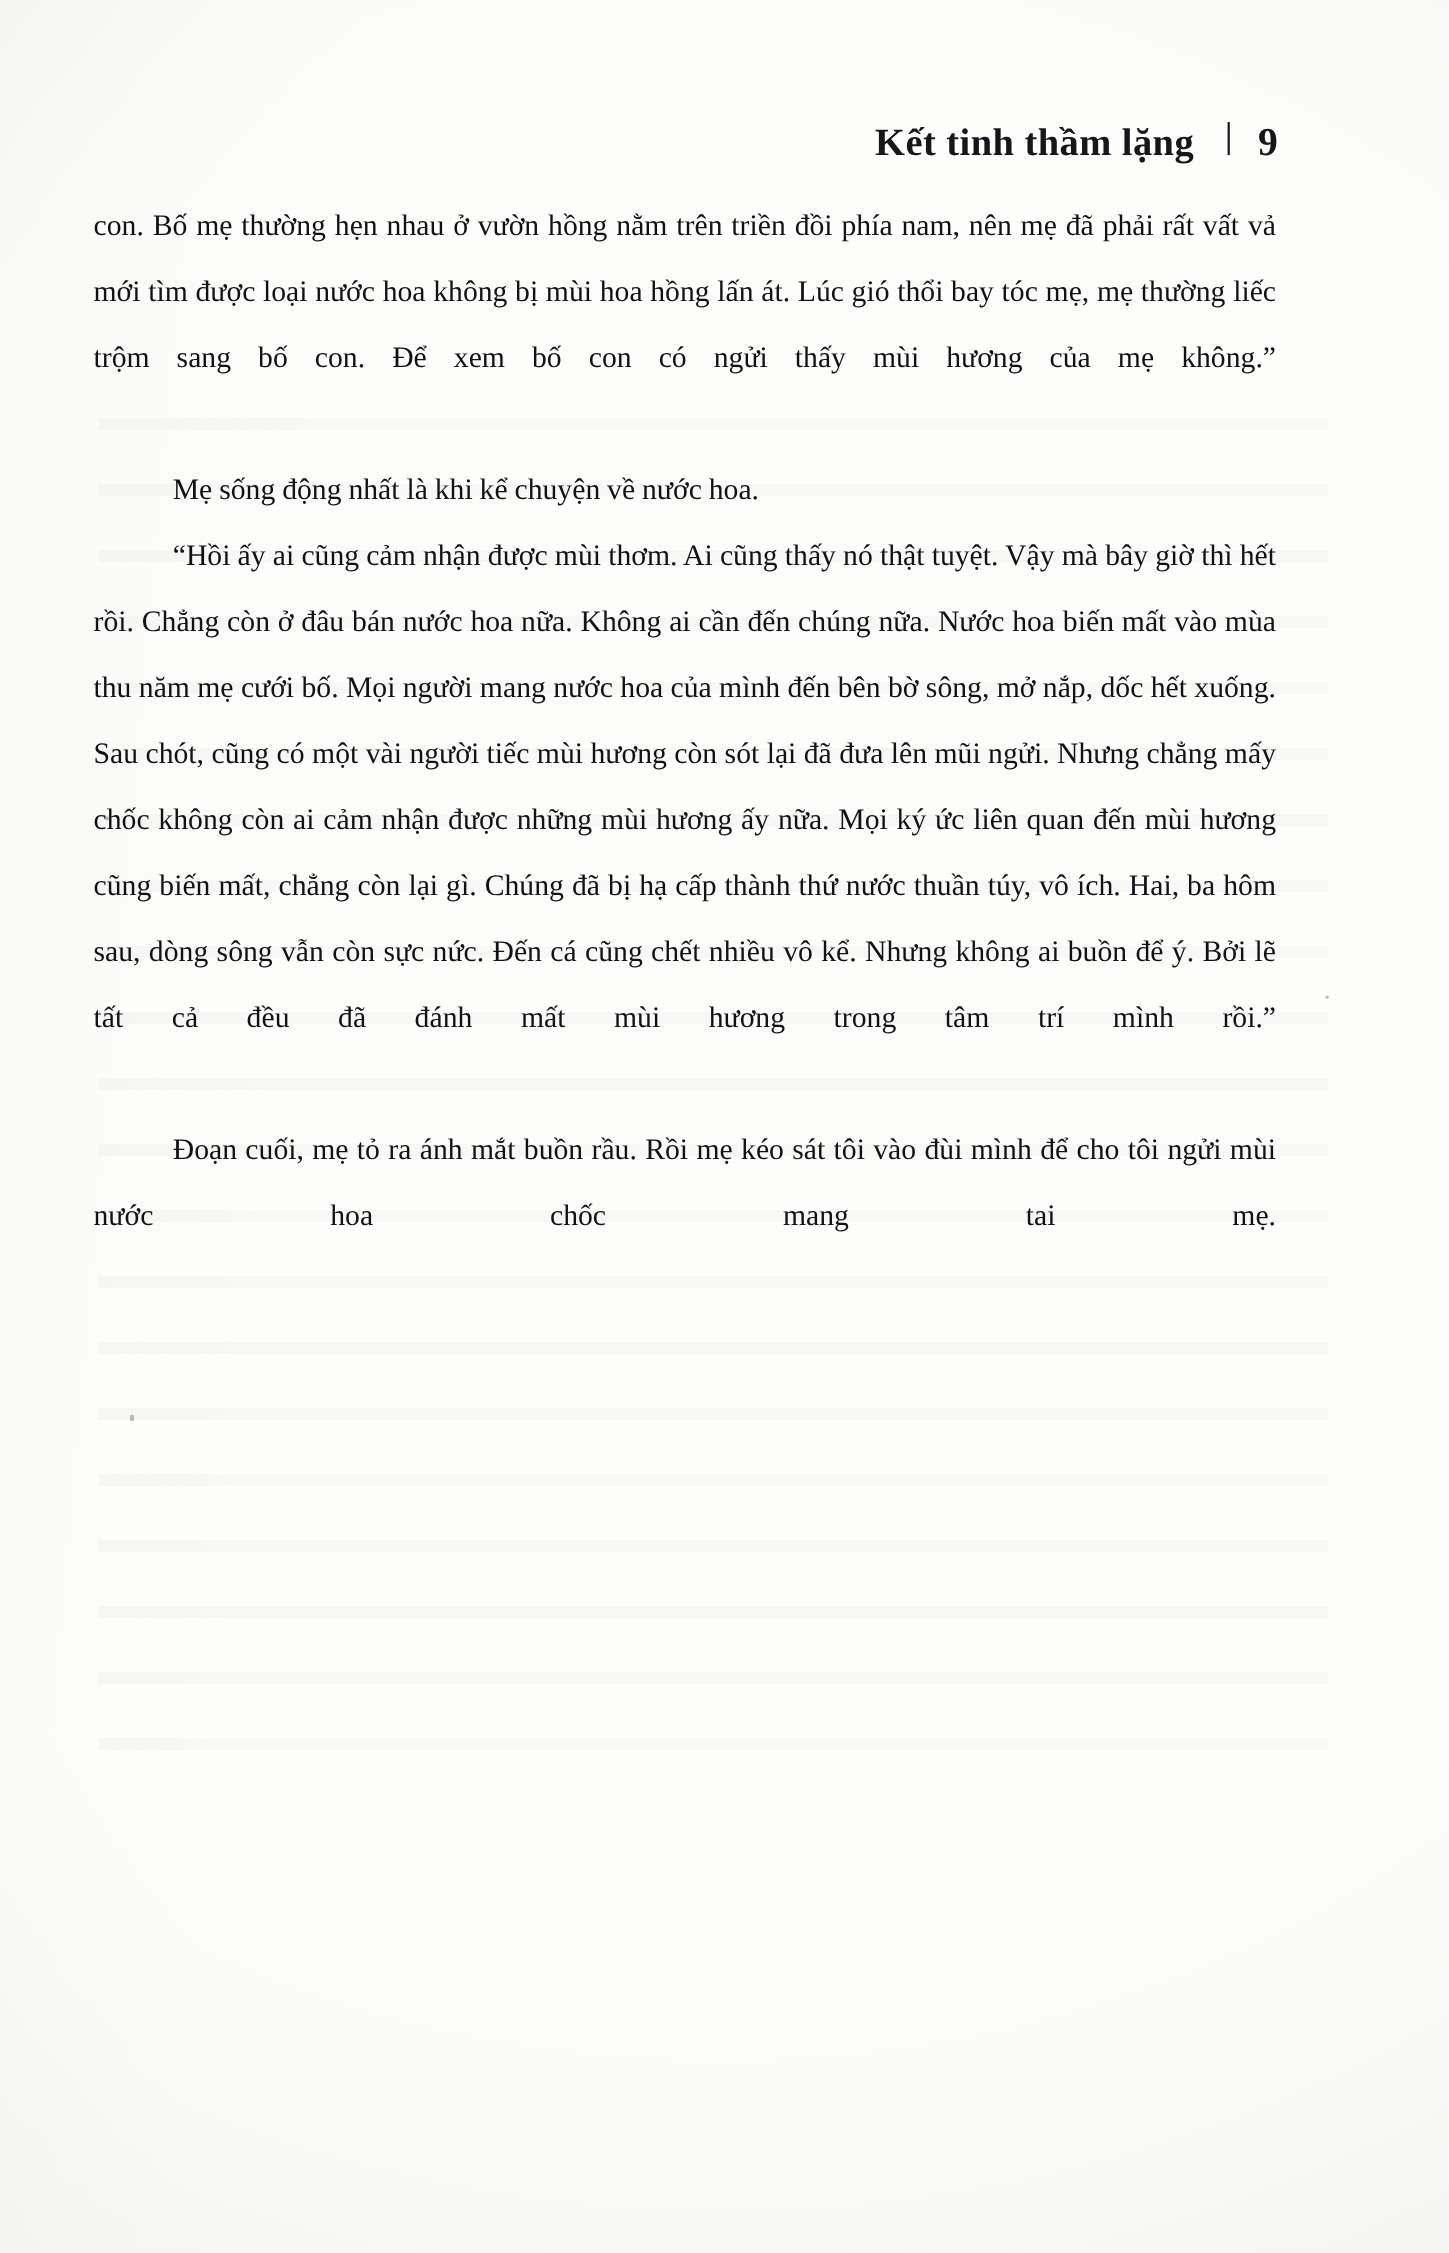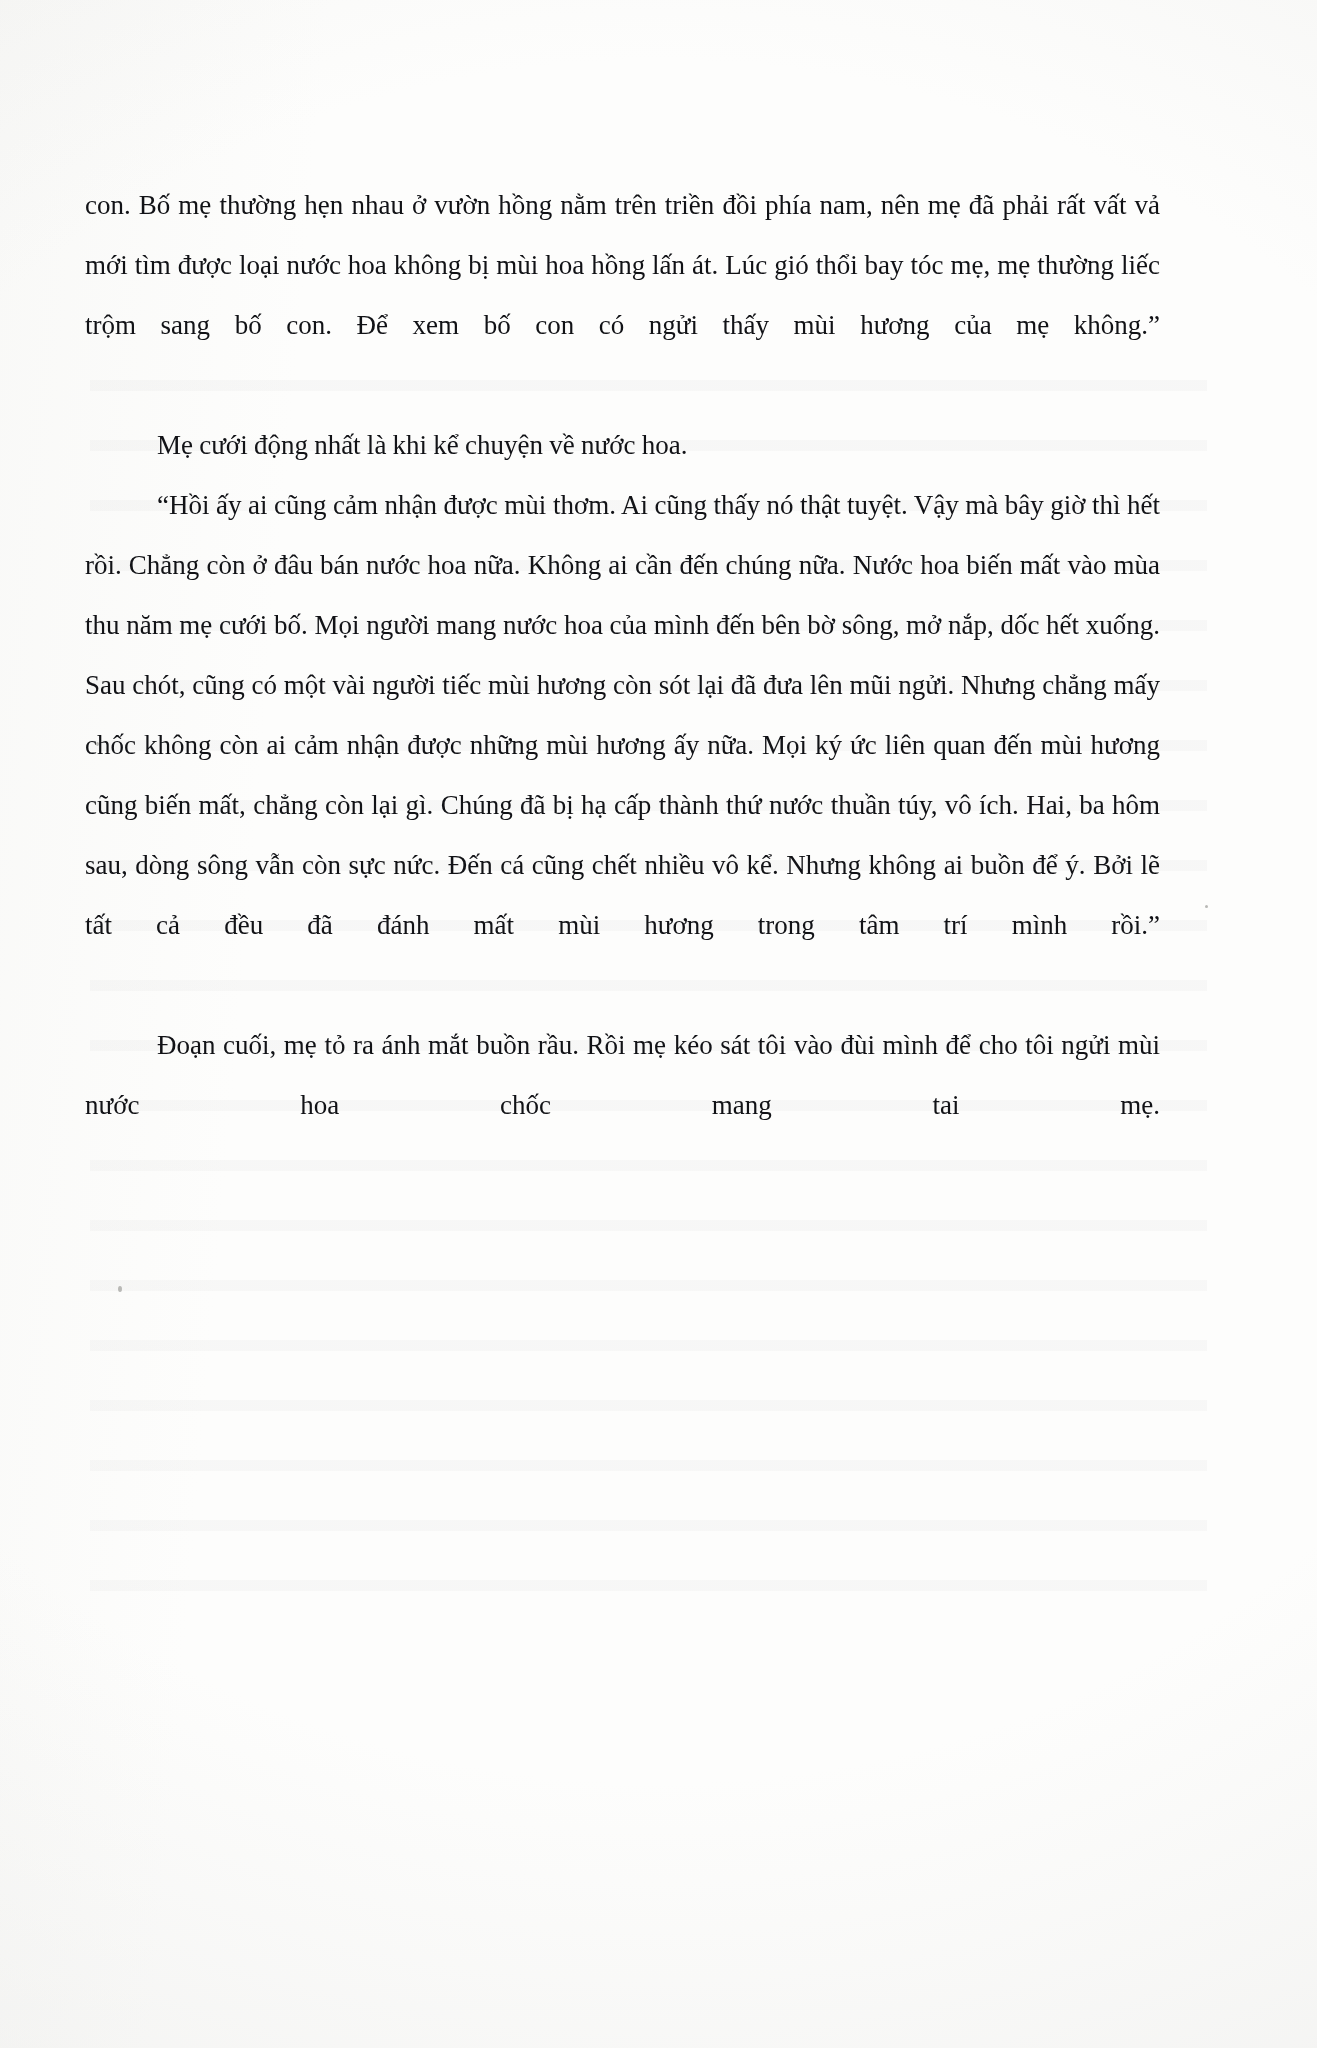--- a/index.html
+++ b/index.html
@@ -131,21 +131,26 @@
 </style>
 </head>
 <body>
 
 <div class="page">
 
   <div class="speck" style="left:118px; top:1286px; width:4px; height:6px;"></div>
   <div class="speck" style="left:1205px; top:905px; width:3px; height:3px;"></div>
   <div class="speck" style="left:96px; top:742px; width:3px; height:4px;"></div>
 
+  <div class="header">
+    <span class="header-title">Kết tinh thầm lặng</span>
+    <span class="header-rule"></span>
+    <span class="header-page">9</span>
+  </div>
 
   <div class="body-text">
     <p>con. Bố mẹ thường hẹn nhau ở vườn hồng nằm trên triền đồi phía nam, nên mẹ đã phải rất vất vả mới tìm được loại nước hoa không bị mùi hoa hồng lấn át. Lúc gió thổi bay tóc mẹ, mẹ thường liếc trộm sang bố con. Để xem bố con có ngửi thấy mùi hương của mẹ không.”</p>
-    <p class="indent no-justify">Mẹ cưới động nhất là khi kể chuyện về nước hoa.</p>
+    <p class="indent no-justify">Mẹ sống động nhất là khi kể chuyện về nước hoa.</p>
     <p class="indent">“Hồi ấy ai cũng cảm nhận được mùi thơm. Ai cũng thấy nó thật tuyệt. Vậy mà bây giờ thì hết rồi. Chẳng còn ở đâu bán nước hoa nữa. Không ai cần đến chúng nữa. Nước hoa biến mất vào mùa thu năm mẹ cưới bố. Mọi người mang nước hoa của mình đến bên bờ sông, mở nắp, dốc hết xuống. Sau chót, cũng có một vài người tiếc mùi hương còn sót lại đã đưa lên mũi ngửi. Nhưng chẳng mấy chốc không còn ai cảm nhận được những mùi hương ấy nữa. Mọi ký ức liên quan đến mùi hương cũng biến mất, chẳng còn lại gì. Chúng đã bị hạ cấp thành thứ nước thuần túy, vô ích. Hai, ba hôm sau, dòng sông vẫn còn sực nức. Đến cá cũng chết nhiều vô kể. Nhưng không ai buồn để ý. Bởi lẽ tất cả đều đã đánh mất mùi hương trong tâm trí mình rồi.”</p>
     <p class="indent">Đoạn cuối, mẹ tỏ ra ánh mắt buồn rầu. Rồi mẹ kéo sát tôi vào đùi mình để cho tôi ngửi mùi nước hoa chốc mang tai mẹ.</p>
   </div>
 
 </div>
 
 </body></html>

